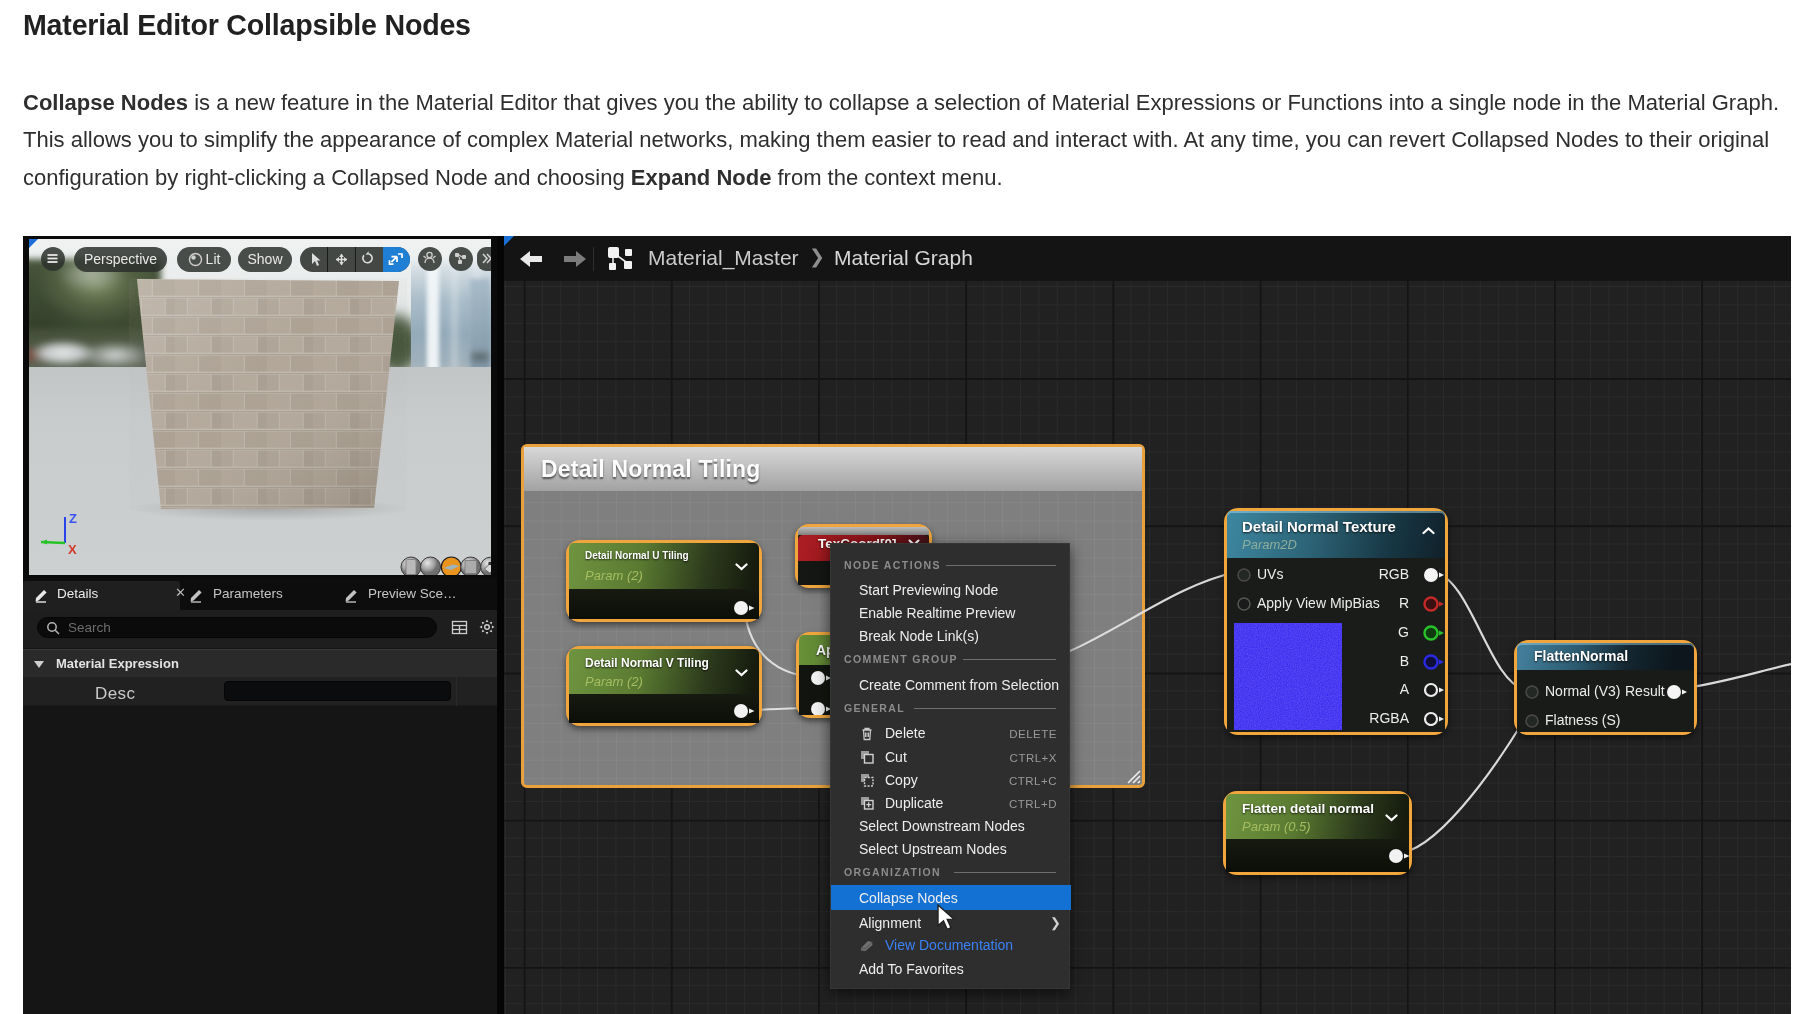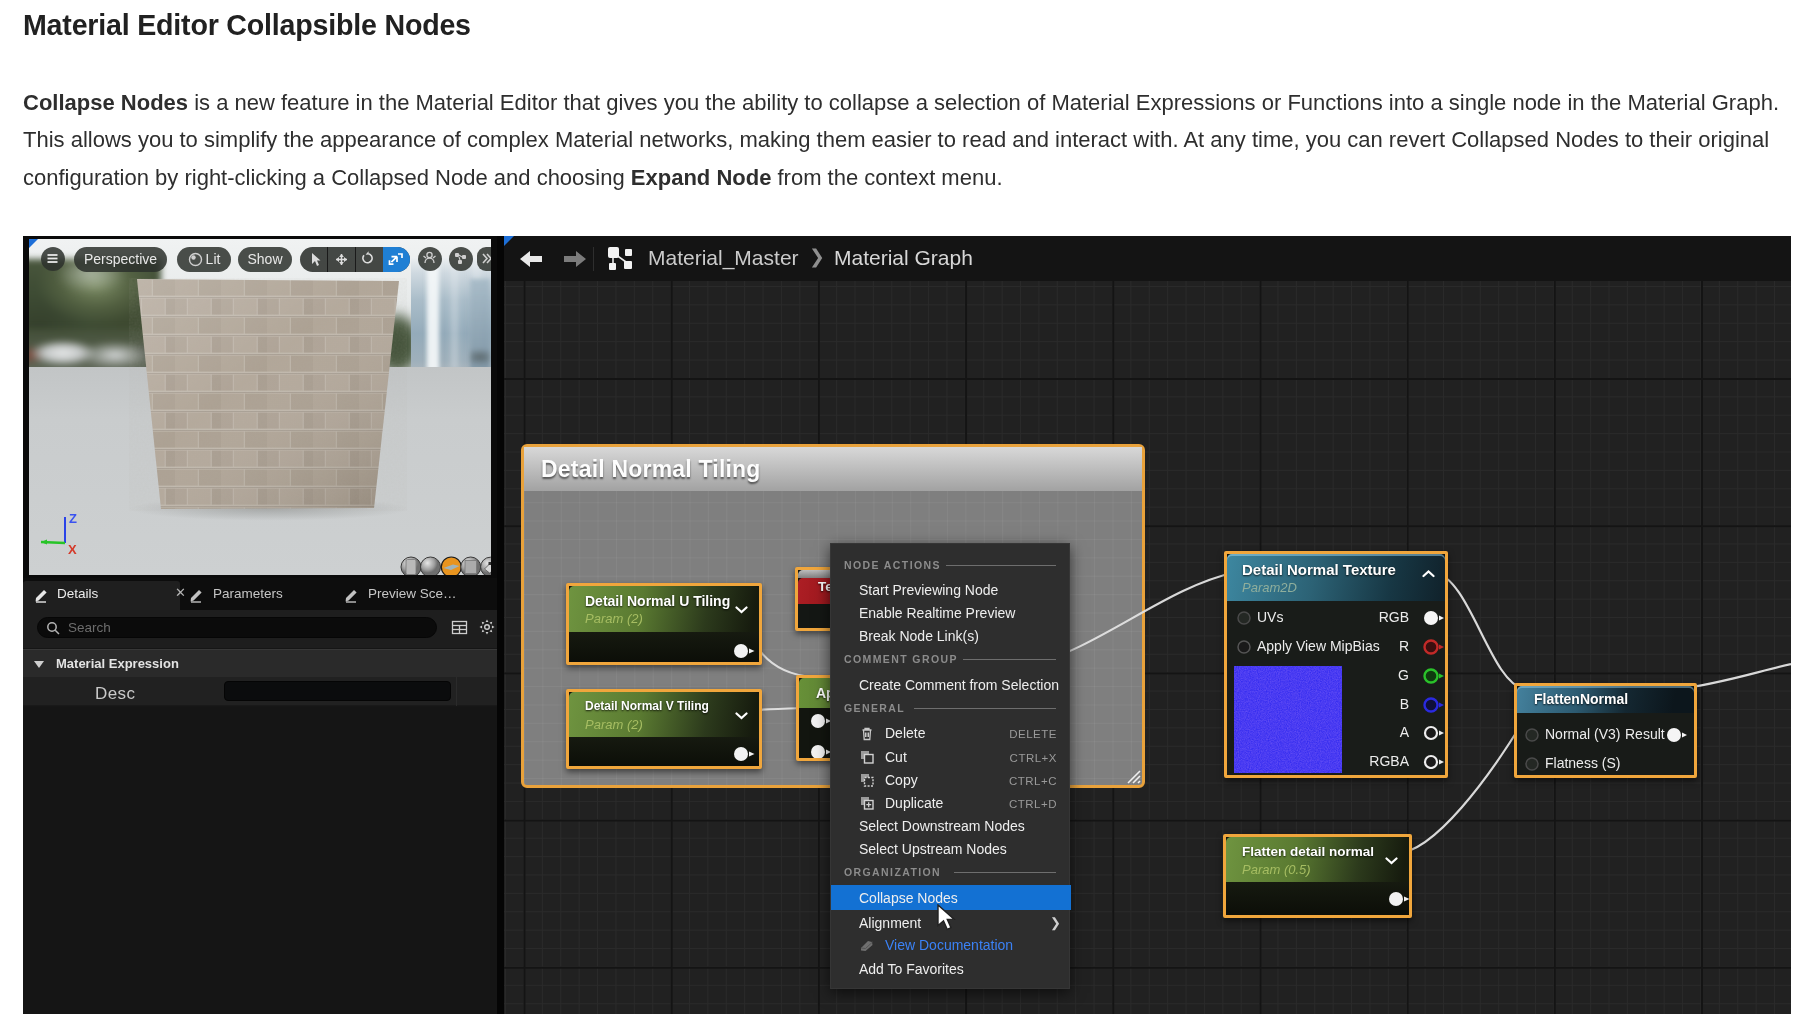--- a/index.html
+++ b/index.html
@@ -32,21 +32,21 @@
   }
   #gtoolbar { position:absolute; left:0; top:0; width:1287px; height:45px; background:#141414; }
 
   .comment { position:absolute; border:3.5px solid #e9a23b; border-radius:6px; background-color:#7f7f7f;
      background-image:
        linear-gradient(rgba(255,255,255,0.05) 1px, transparent 1px),
        linear-gradient(90deg, rgba(255,255,255,0.05) 1px, transparent 1px);
      background-size: 18.4px 18.4px; }
   .ctitle { position:absolute; left:0; top:0; right:0; height:44px; background:linear-gradient(180deg,#d8d8d8,#a2a2a2); color:#fdfdfd; font-weight:700; font-size:23px; line-height:44px; padding-left:17px; text-shadow:0 2px 2px rgba(0,0,0,0.55); letter-spacing:0.2px; }
 
-  .node { position:absolute; border:3px solid #f0a63c; border-radius:2px; background:#13150f; box-shadow:0 3px 6px rgba(0,0,0,0.5);margin-top:43px; }
+  .node { position:absolute; border:3px solid #f0a63c; border-radius:14px; background:#13150f; box-shadow:0 3px 6px rgba(0,0,0,0.5); }
   .nhead { position:absolute; left:0; top:0; right:0; overflow:hidden; border-radius:5px 5px 0 0; }
   .ntitle { font-weight:700; color:#fff; font-size:14px; text-shadow:0 1px 2px rgba(0,0,0,0.8); white-space:nowrap; }
   .nsub { font-style:italic; font-size:13px; white-space:nowrap; }
   .chev { position:absolute; }
 
   .menu { position:absolute; left:326px; top:307px; width:240px; height:446px; background:#2e2e2e; box-shadow:0 4px 14px rgba(0,0,0,0.6); border:1px solid rgba(255,255,255,0.04); }
   .msec { position:absolute; left:13px; font-size:10.5px; font-weight:700; color:#8c8c8c; letter-spacing:1.4px; white-space:nowrap; }
   .msec .rule { position:absolute; top:6px; height:1px; background:#6e6e6e; }
   .mitem { position:absolute; font-size:14px; color:#eeeeee; white-space:nowrap; }
   .mshort { position:absolute; right:12px; font-size:11.5px; color:#9a9a9a; letter-spacing:0.5px; }
@@ -334,21 +334,21 @@
       <svg class="abs" style="left:8px;top:34px;" width="24" height="46" viewBox="0 0 24 46">
         <circle cx="11" cy="9" r="7" fill="#f2f2f2"></circle>
           <path d="M19 6.5 l5 2.5 l-5 2.5 Z" fill="#f2f2f2"></path>
         <circle cx="11" cy="40" r="7" fill="#f2f2f2"></circle>
           <path d="M19 37.5 l5 2.5 l-5 2.5 Z" fill="#f2f2f2"></path>
       </svg>
     </div>
 
     <div class="node" style="left:62px;top:304px;width:196px;height:82px;">
       <div class="nhead" style="height:46px;background:linear-gradient(100deg,#6f9440 0%,#5a7a31 38%,#2c3a1c 72%,#161b0e 96%);"></div>
-      <div class="ntitle abs" style="left:16px;top:7px;font-size:14px;">Detail Normal U Tiling</div>
+      <div class="ntitle abs" style="left:16px;top:7px;font-size:10px;">Detail Normal U Tiling</div>
       <div class="nsub abs" style="left:16px;top:25px;color:#a6bd62;">Param (2)</div>
       <svg class="chev" style="right:11px;top:20px;" width="13" height="8" viewBox="0 0 13 8">
           <path d="M1.5 1.5 L6.5 6 L11.5 1.5" stroke="#fff" stroke-width="2.2" fill="none" stroke-linecap="round"></path>
         </svg>
       <div class="abs" style="left:0;top:46px;right:0;bottom:0;background:linear-gradient(180deg,#161a10,#0c0e08);"></div>
       <svg class="abs" style="left:164px;top:57px;" width="26" height="16" viewBox="0 0 26 16">
           <circle cx="8" cy="8" r="7" fill="#f2f2f2"></circle>
           <path d="M16 5.5 l5.5 2.5 l-5.5 2.5 Z" fill="#f2f2f2"></path>
         </svg>
     </div>

